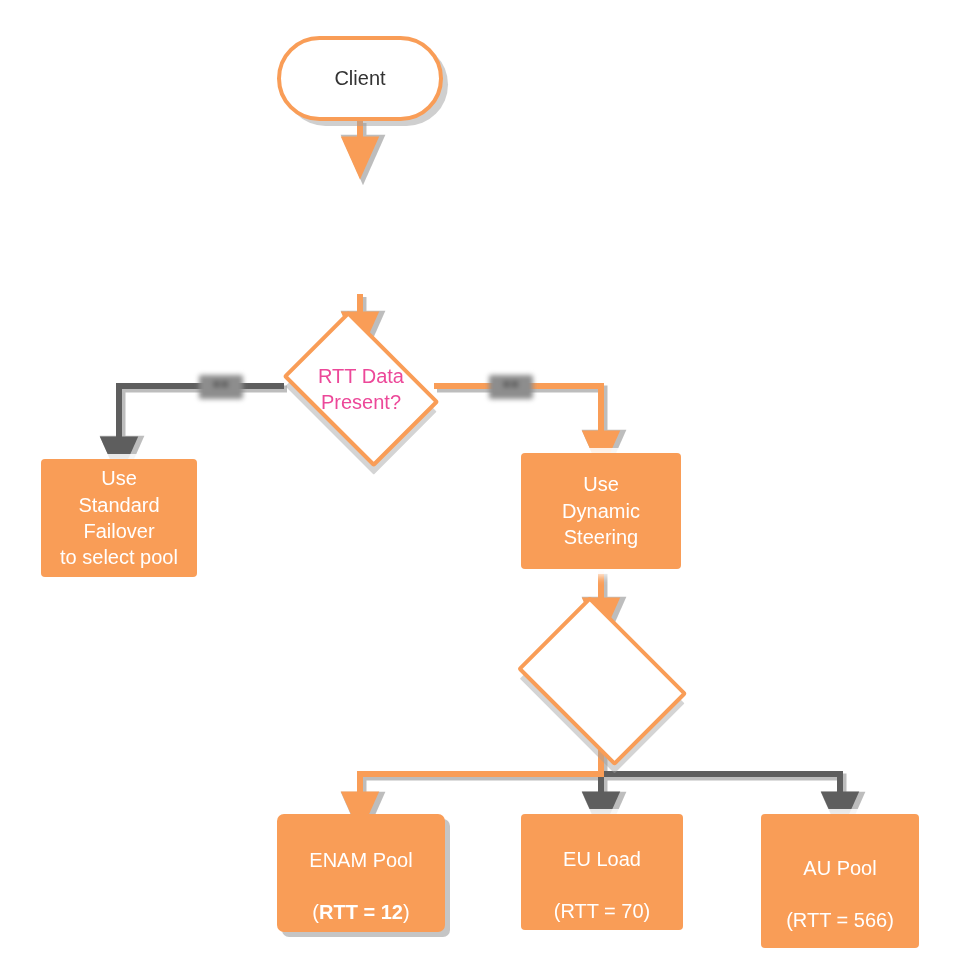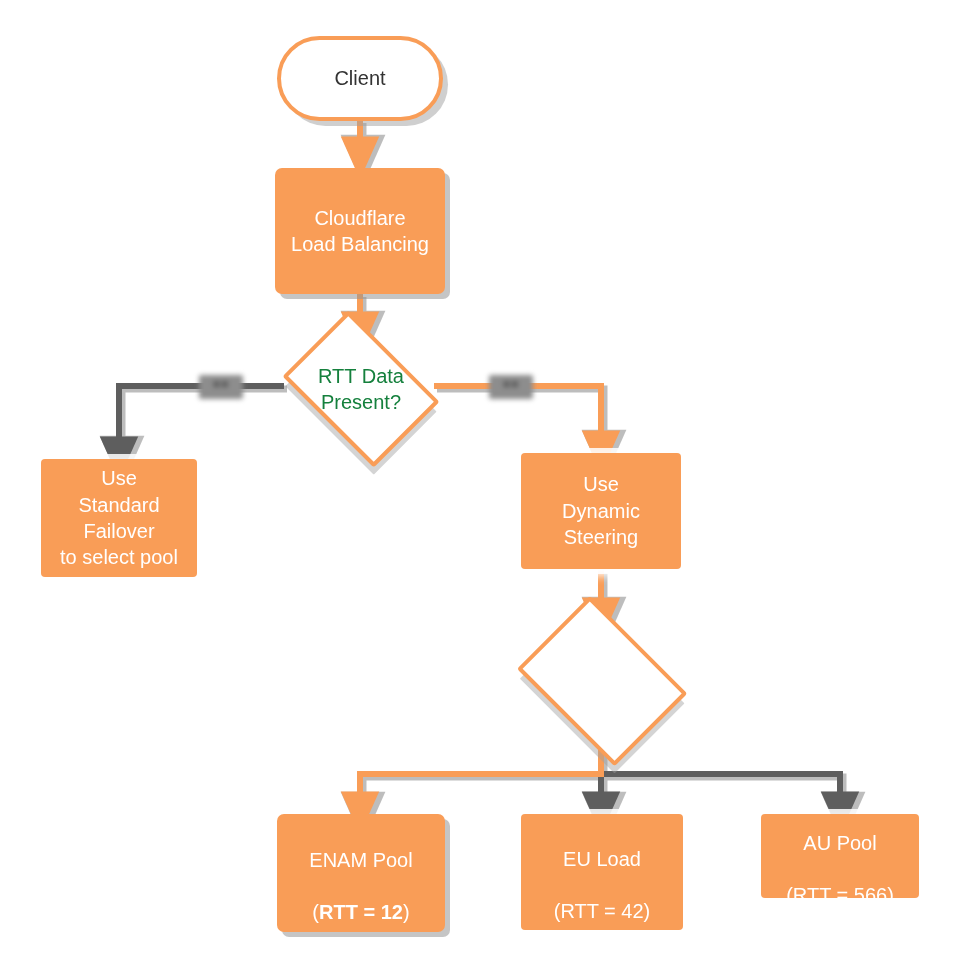--- a/index.html
+++ b/index.html
@@ -64,21 +64,21 @@
     background: #ffffff;
     color: #333333;
     border: 4px solid #f99d57;
     border-radius: 44px;
     box-shadow: 6px 6px 0 -1px rgba(160,160,160,0.5);
   }
 
   
   .diamond {
     background: transparent;
-    color: #15803d;
+    color: #ec4899;
   }
   .diamond .shape {
     position: absolute;
     left: 50%;
     top: 50%;
     width: 72%;
     height: 72%;
     transform: translate(-50%, -50%) rotate(45deg);
     background: #ffffff;
     border: 4px solid #f99d57;
@@ -145,24 +145,20 @@
       <path d="M434,386 L601,386 L601,452" marker-end="url(#arrow-orange)"></path>
       <path d="M601,570 L601,619" marker-end="url(#arrow-orange)"></path>
       <path d="M601,745 L601,774 L360,774 L360,813" marker-end="url(#arrow-orange)"></path>
     </g>
   </svg>
 
   <div class="node stadium" style="left:277px; top:36px; width:166px; height:85px;">
     <span class="label">Client</span>
   </div>
 
-  <div class="node box" style="left:275px; top:168px; width:170px; height:126px;">
-    <span class="label">Cloudflare
-Load Balancing</span>
-  </div>
 
   <div class="node diamond" style="left:277px; top:330px; width:168px; height:118px;">
     <div class="shape"></div>
     <span class="label">RTT Data
 Present?</span>
   </div>
 
   <div class="edge-label" style="left:199px; top:375px; width:32px; height:18px;">■■</div>
 
   <div class="edge-label" style="left:489px; top:375px; width:32px; height:18px;">■■</div>
@@ -185,24 +181,24 @@
   <div class="node box" style="left:277px; top:814px; width:168px; height:118px;">
     <span class="label">
       <span>ENAM Pool</span><br>
       <span>(</span><span class="bold">RTT = 12</span><span>)</span>
     </span>
   </div>
 
   <div class="node box soft" style="left:521px; top:814px; width:162px; height:116px;">
     <span class="label">
       <span>EU Load</span><br>
-      <span>(RTT = 42)</span>
+      <span>(RTT = 70)</span>
     </span>
   </div>
 
-  <div class="node box soft" style="left:761px; top:814px; width:158px; height:84px;text-align:center;">
+  <div class="node box soft" style="left:761px; top:814px; width:158px; height:134px;text-align:center;">
     <span class="label">
       <span>AU Pool</span><br>
       <span>(RTT = 566)</span>
     </span>
   </div>
 
 </div>
 
 </body></html>

